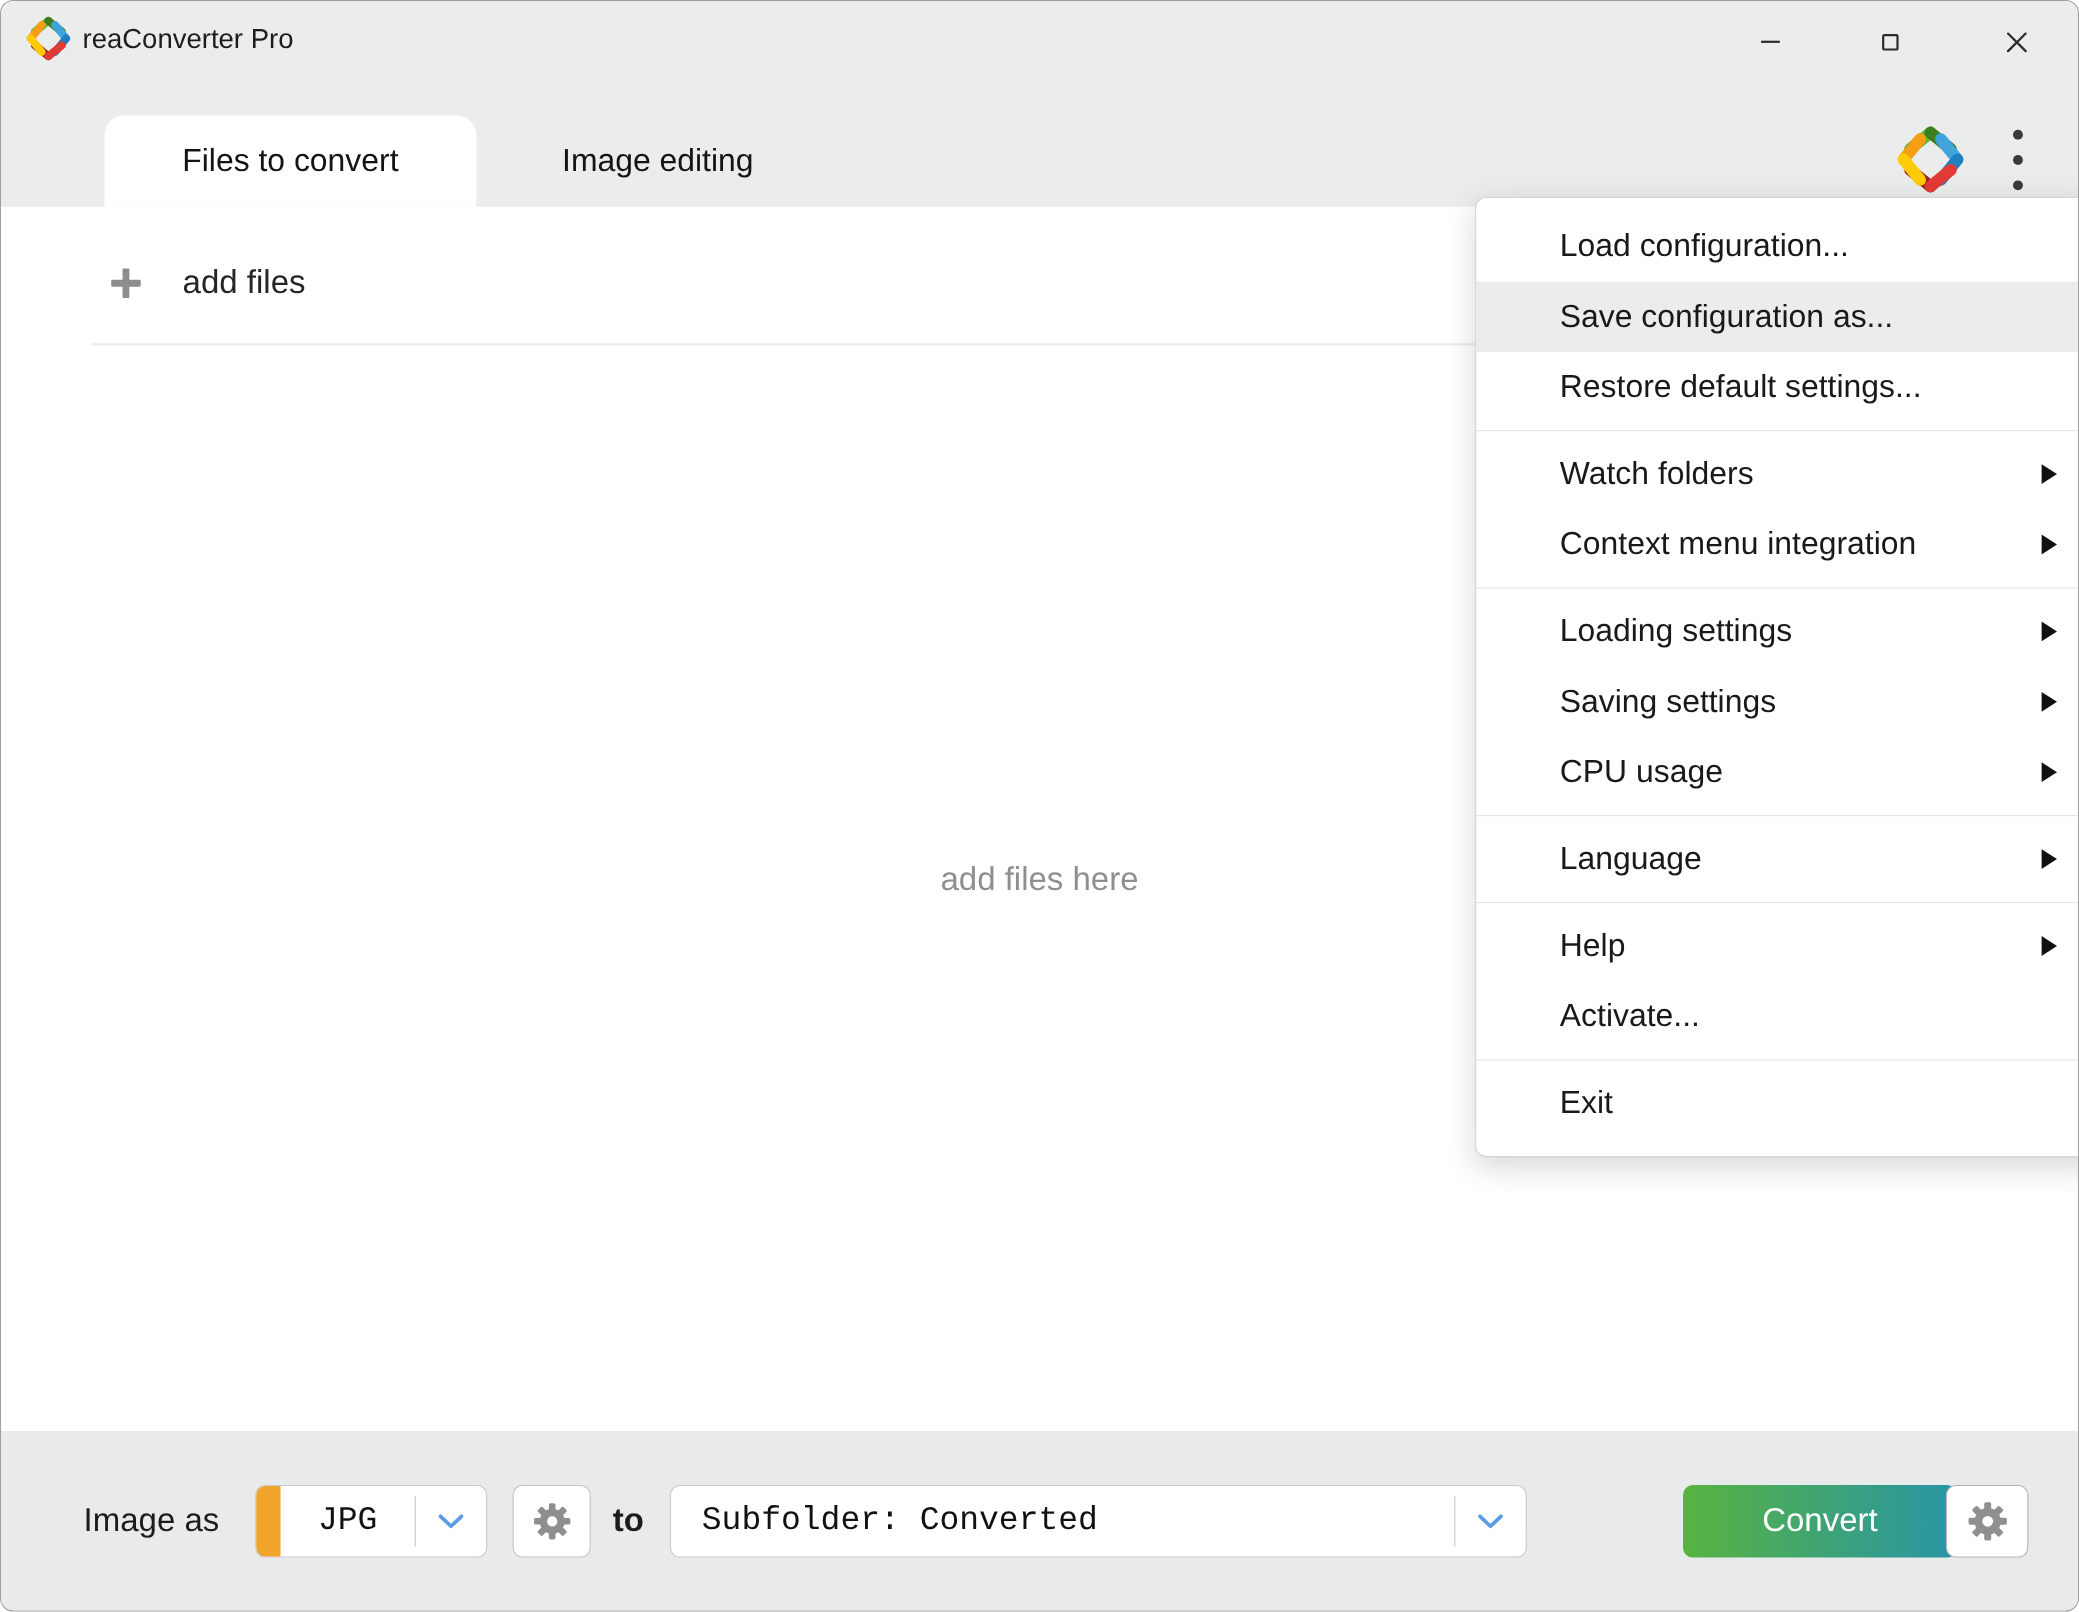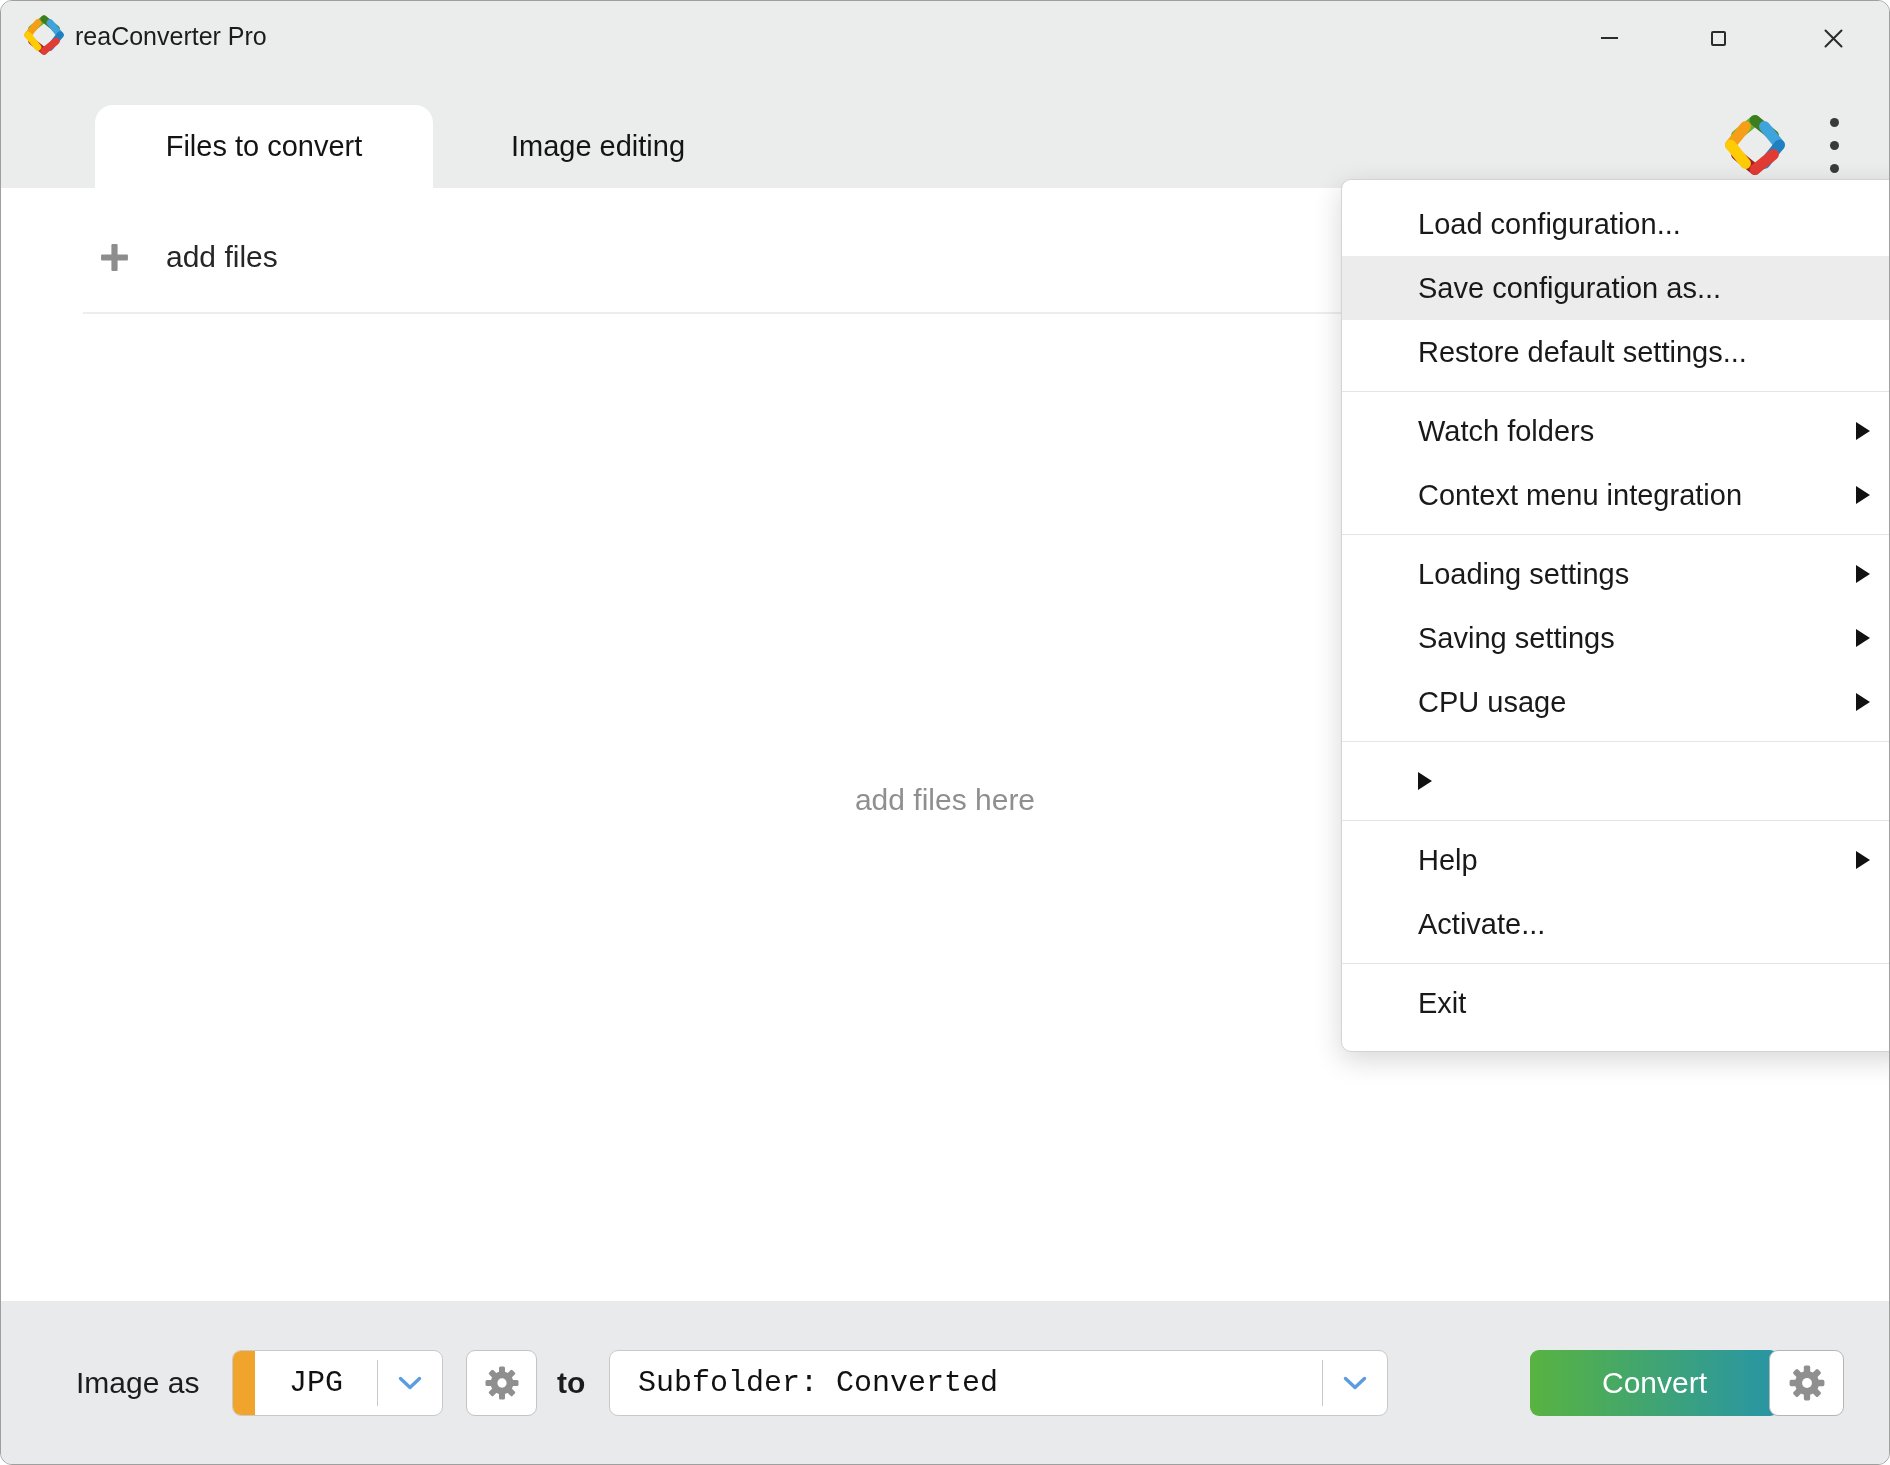--- a/index.html
+++ b/index.html
@@ -181,20 +181,21 @@
       <div class="menu-item">
         <span class="menu-item-label">Saving settings</span>
         <span class="submenu-arrow-icon"></span>
       </div>
       <div class="menu-item">
         <span class="menu-item-label">CPU usage</span>
         <span class="submenu-arrow-icon"></span>
       </div>
       <div class="menu-separator"></div>
       <div class="menu-item">
+        <span class="menu-item-label">Language</span>
         <span class="submenu-arrow-icon"></span>
       </div>
       <div class="menu-separator"></div>
       <div class="menu-item">
         <span class="menu-item-label">Help</span>
         <span class="submenu-arrow-icon"></span>
       </div>
       <div class="menu-item">
         <span class="menu-item-label">Activate...</span>
       </div>

